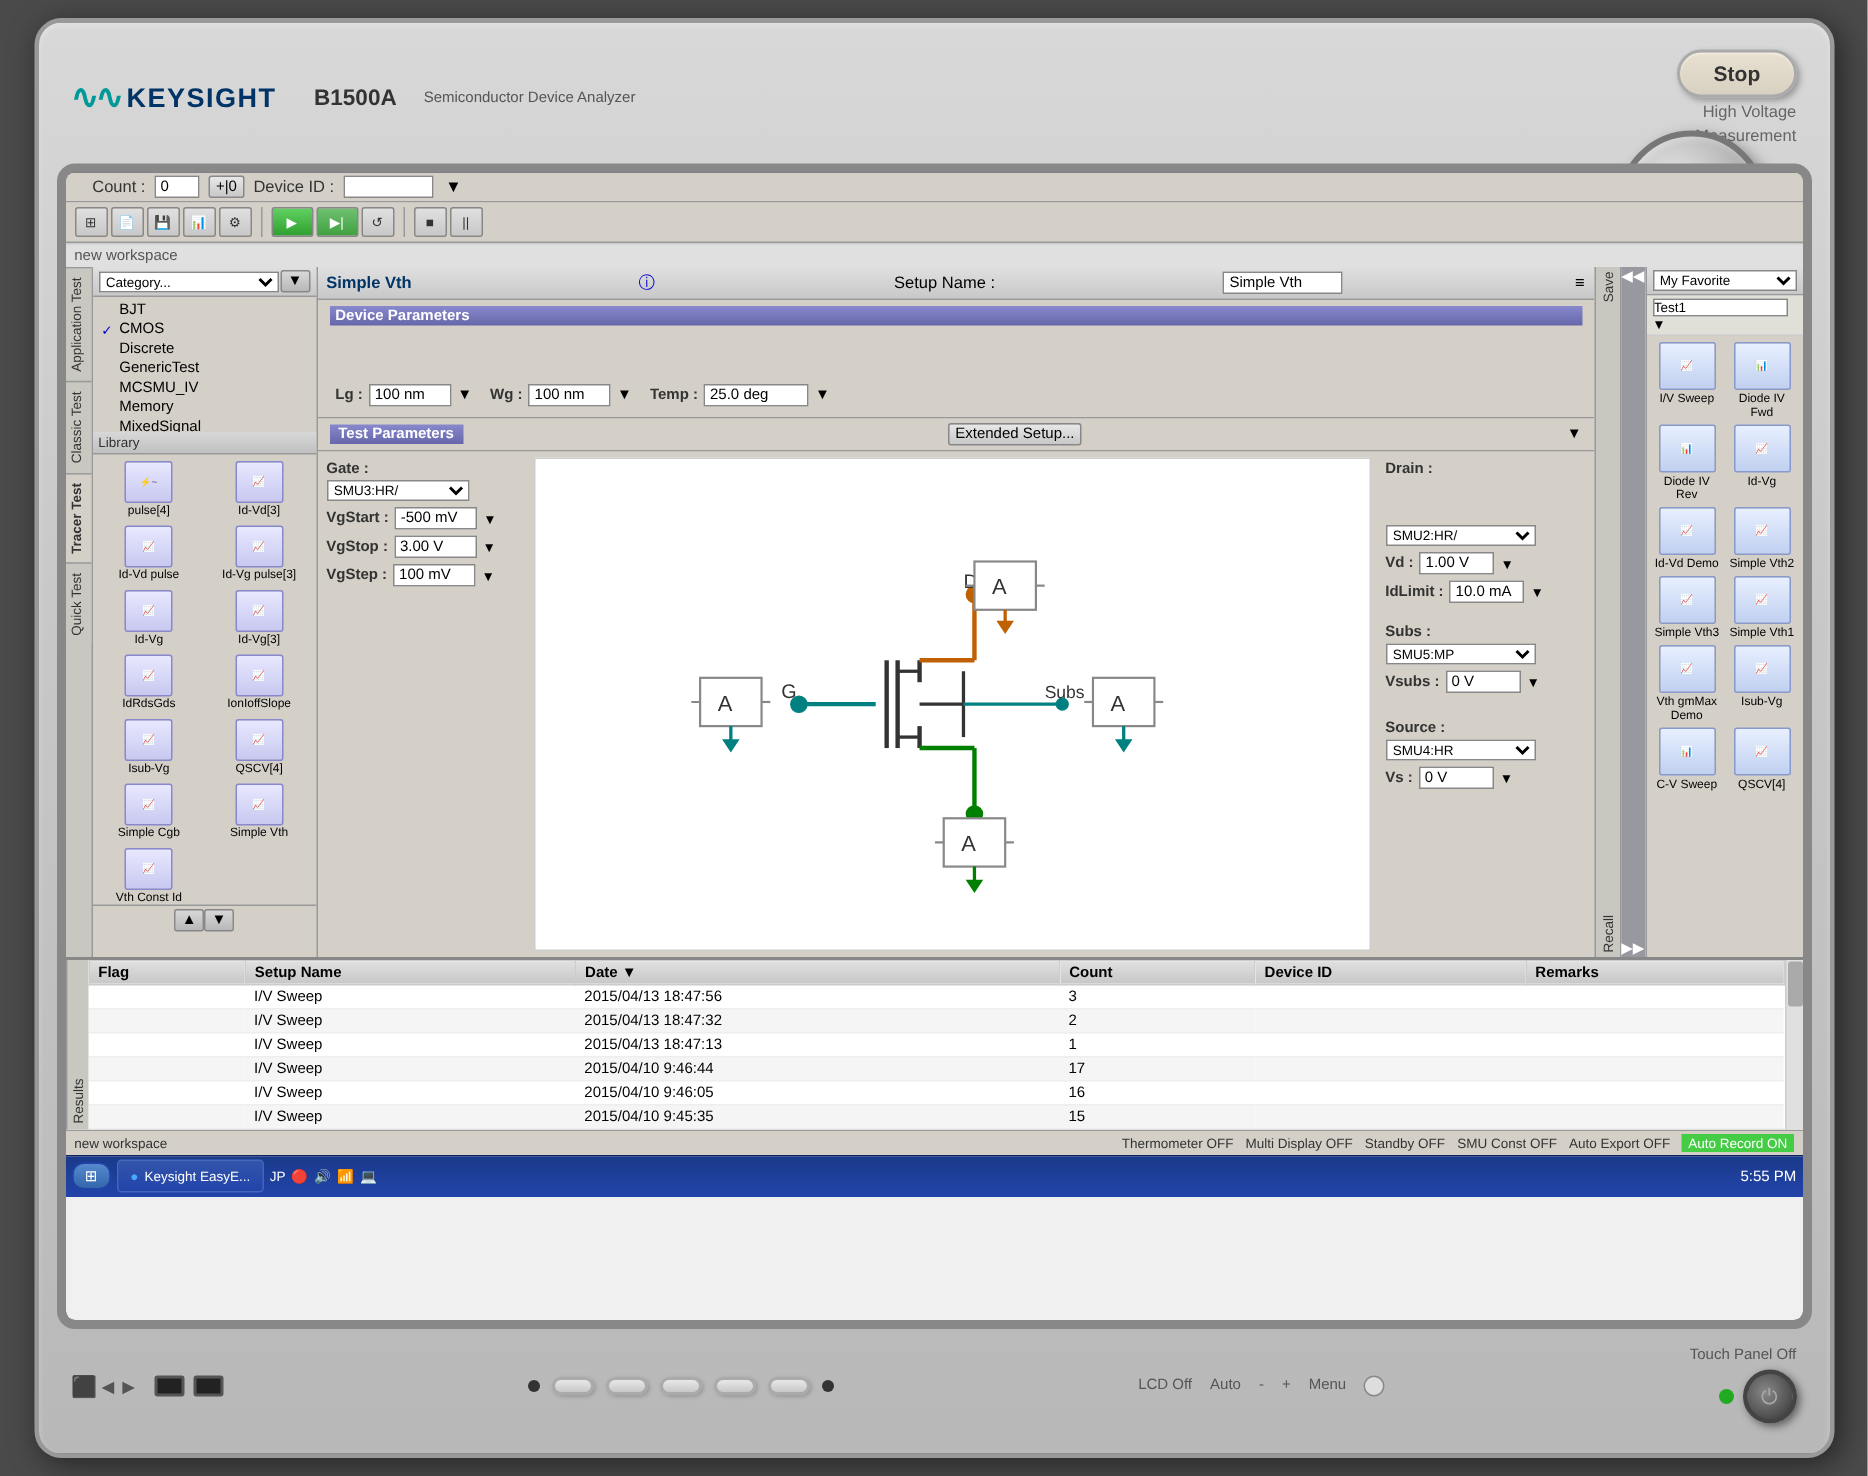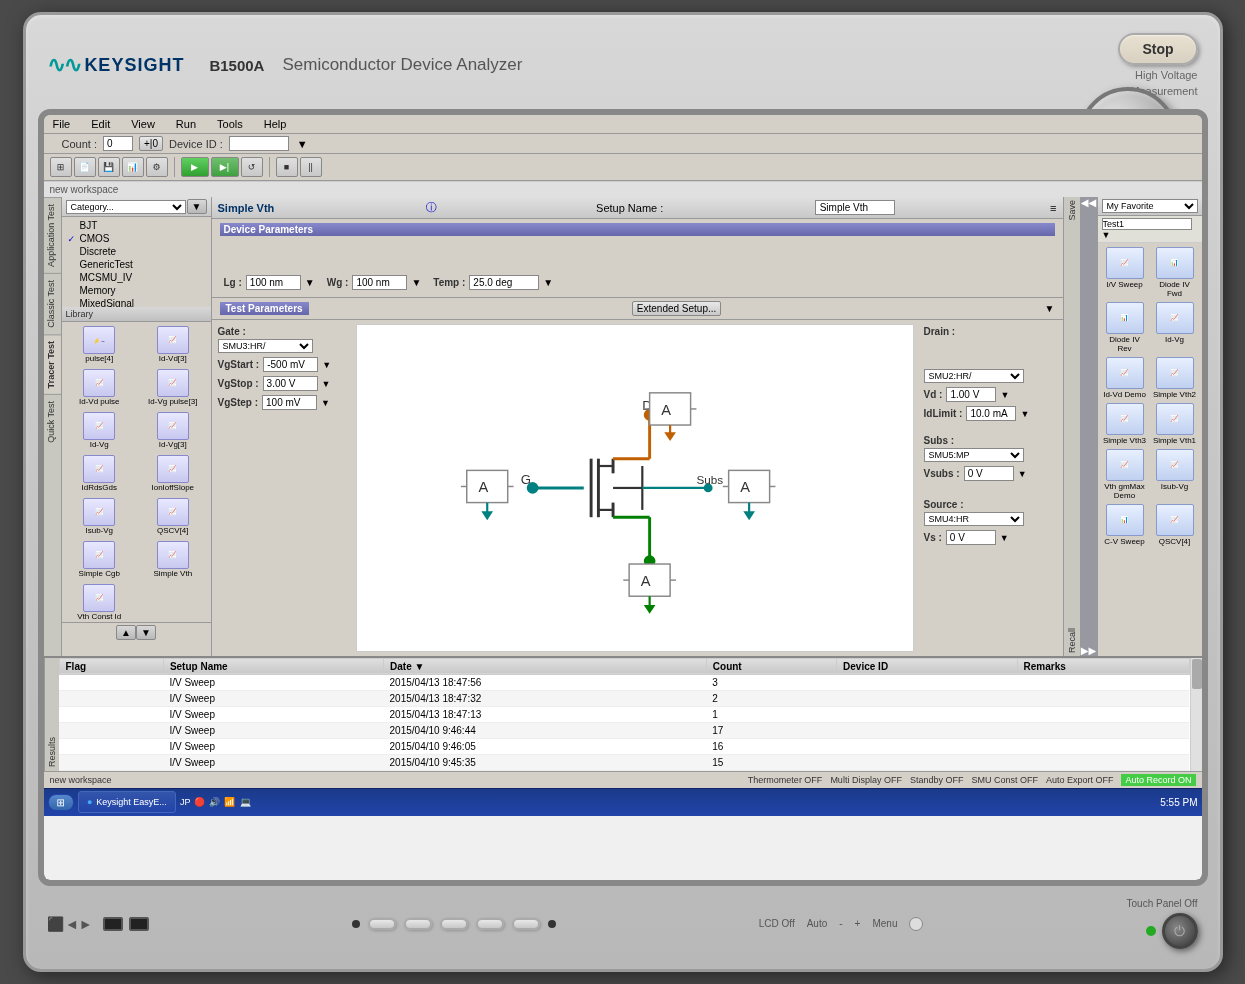--- a/index.html
+++ b/index.html
@@ -61,21 +61,21 @@
     }
 
     .model-text {
       font-size: 15px;
       font-weight: bold;
       color: #333;
       margin-left: 15px;
     }
 
     .model-desc {
-      font-size: 17px;
+      font-size: 10px;
       color: #555;
       margin-left: 8px;
     }
 
     .top-right-controls {
       display: flex;
       flex-direction: column;
       align-items: flex-end;
       gap: 4px;
     }
@@ -726,28 +726,20 @@
       <button class="side-btn"></button>
       <button class="side-btn"></button>
       <button class="side-btn"></button>
       <button class="side-btn"></button>
     </div>
   </div>
 
   <div class="screen-container">
     <div class="screen-inner">
 
-      <div class="menu-bar">
-        <span class="menu-item">File</span>
-        <span class="menu-item">Edit</span>
-        <span class="menu-item">View</span>
-        <span class="menu-item">Run</span>
-        <span class="menu-item">Tools</span>
-        <span class="menu-item">Help</span>
-      </div>
 
       <div class="toolbar">
         <span class="toolbar-label">Count :</span>
         <input class="toolbar-input" value="0" style="width: 30px;">
         <button class="toolbar-btn">+|0</button>
         <span class="toolbar-label">Device ID :</span>
         <input class="toolbar-input" style="width: 60px;">
         <span style="margin-left:2px;">▼</span>
       </div>
 

